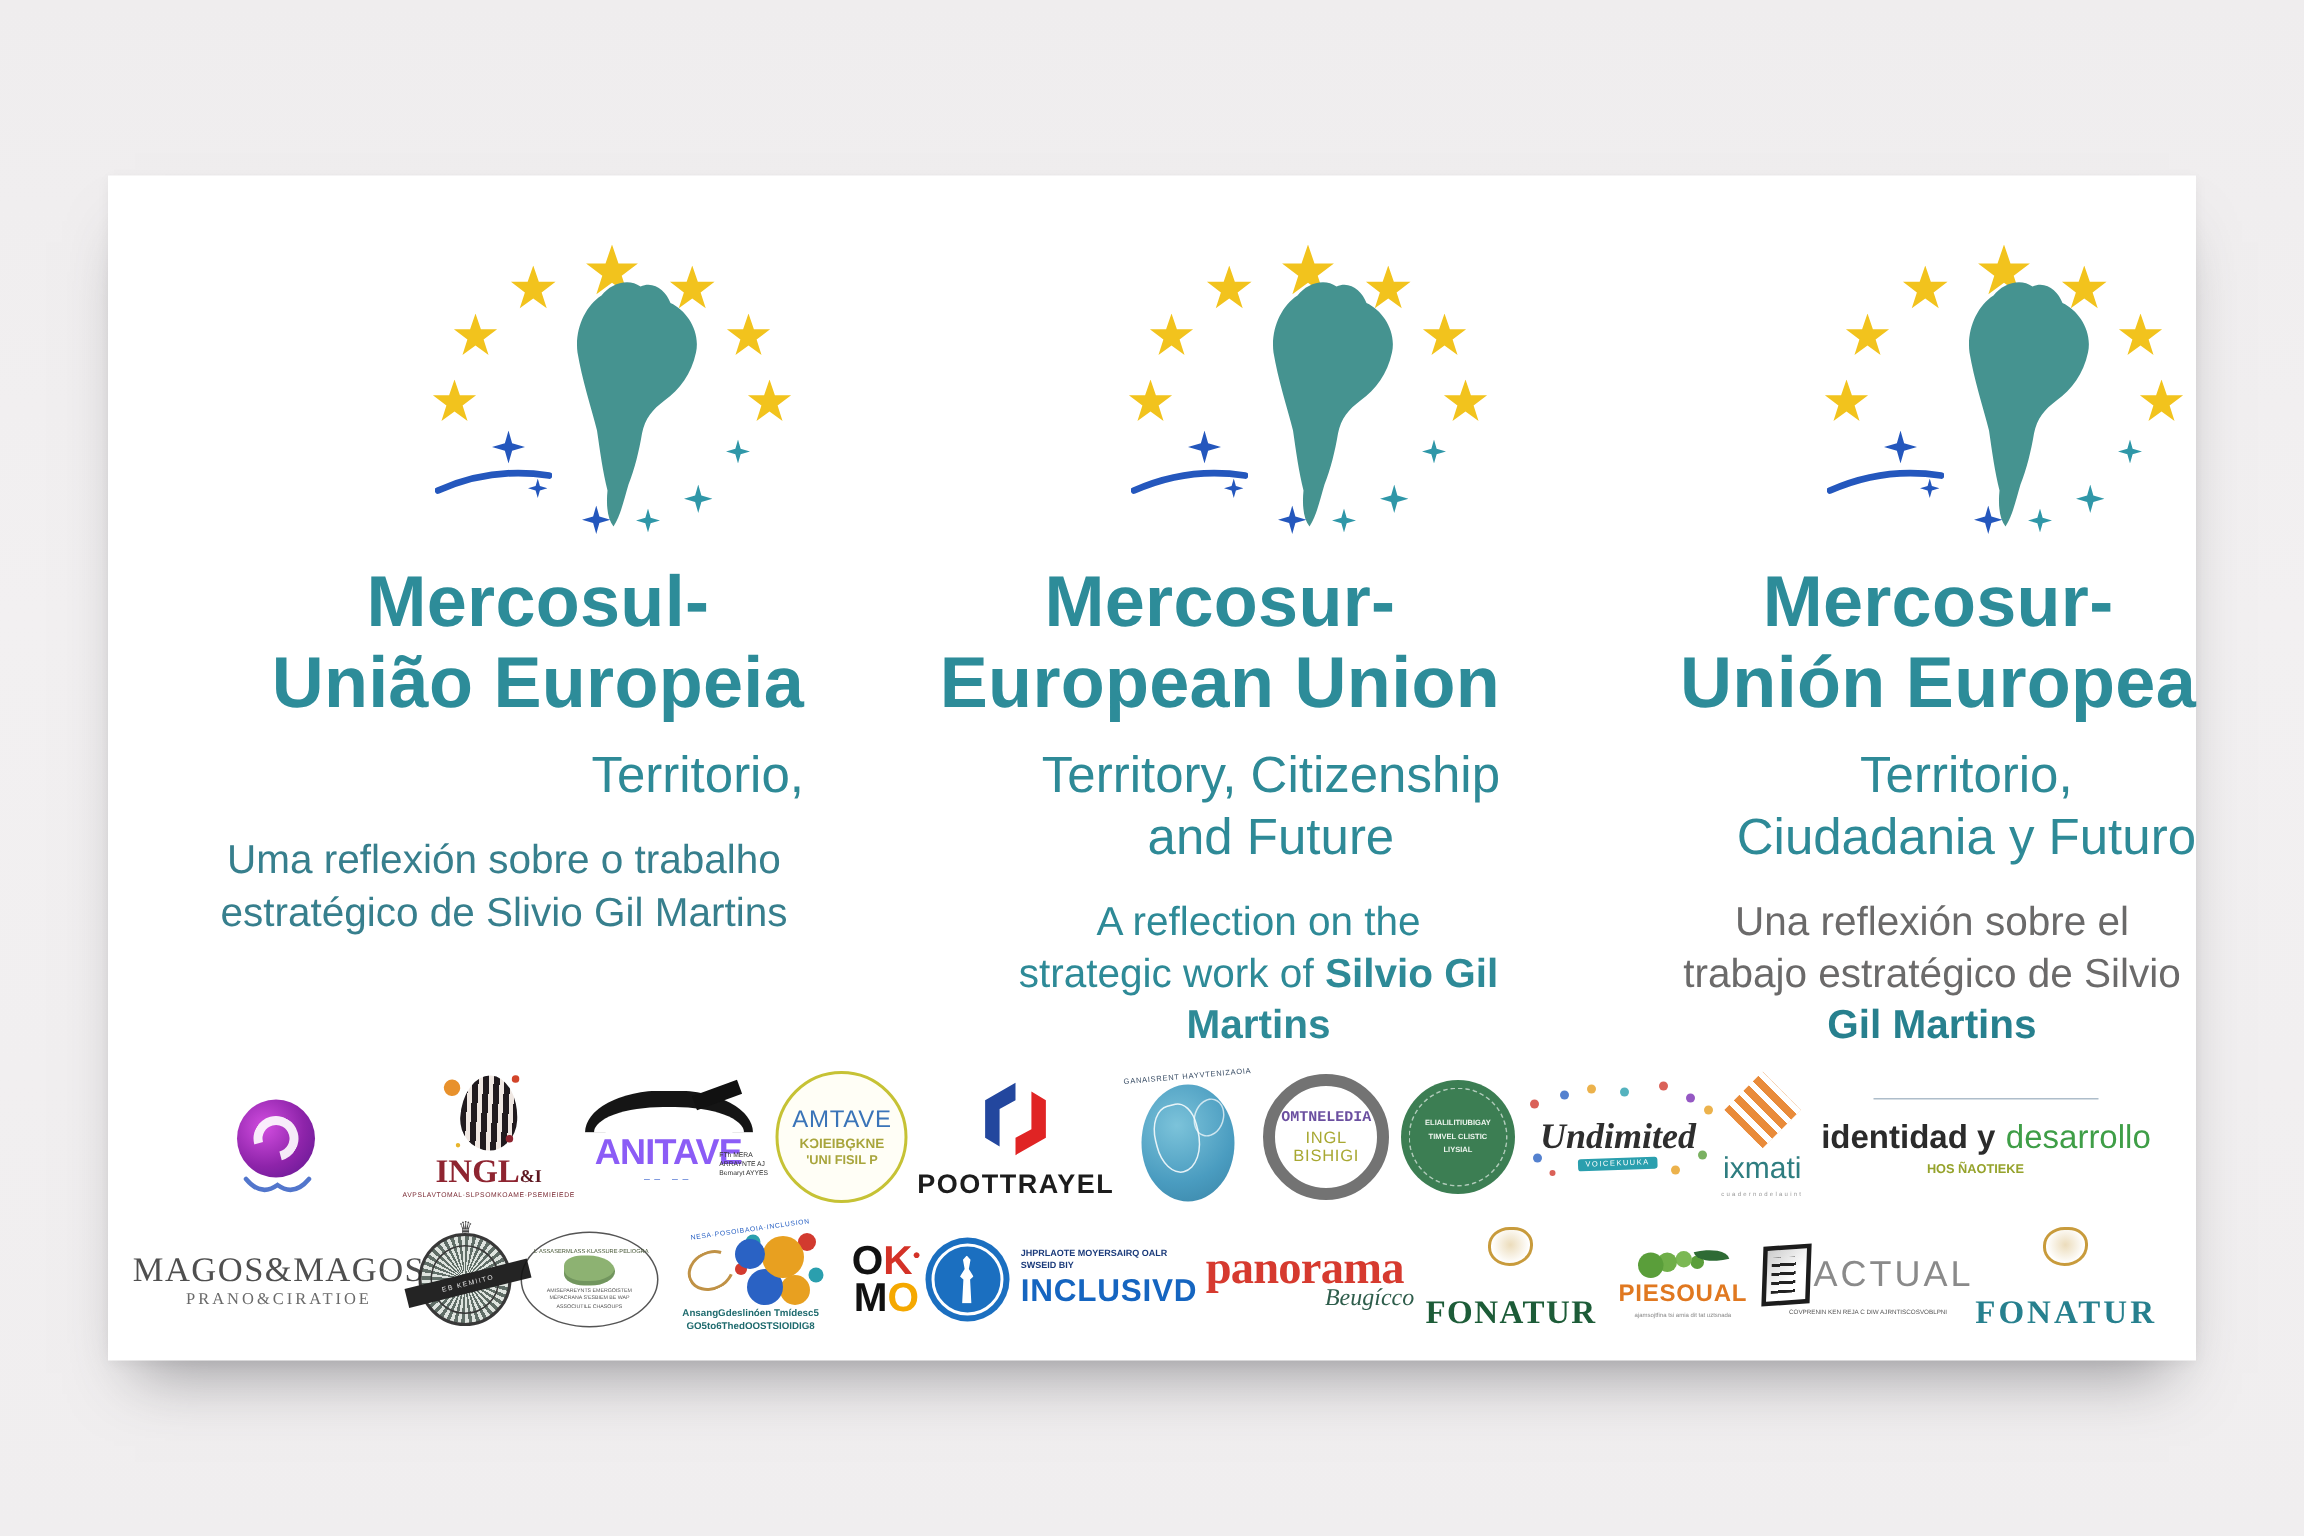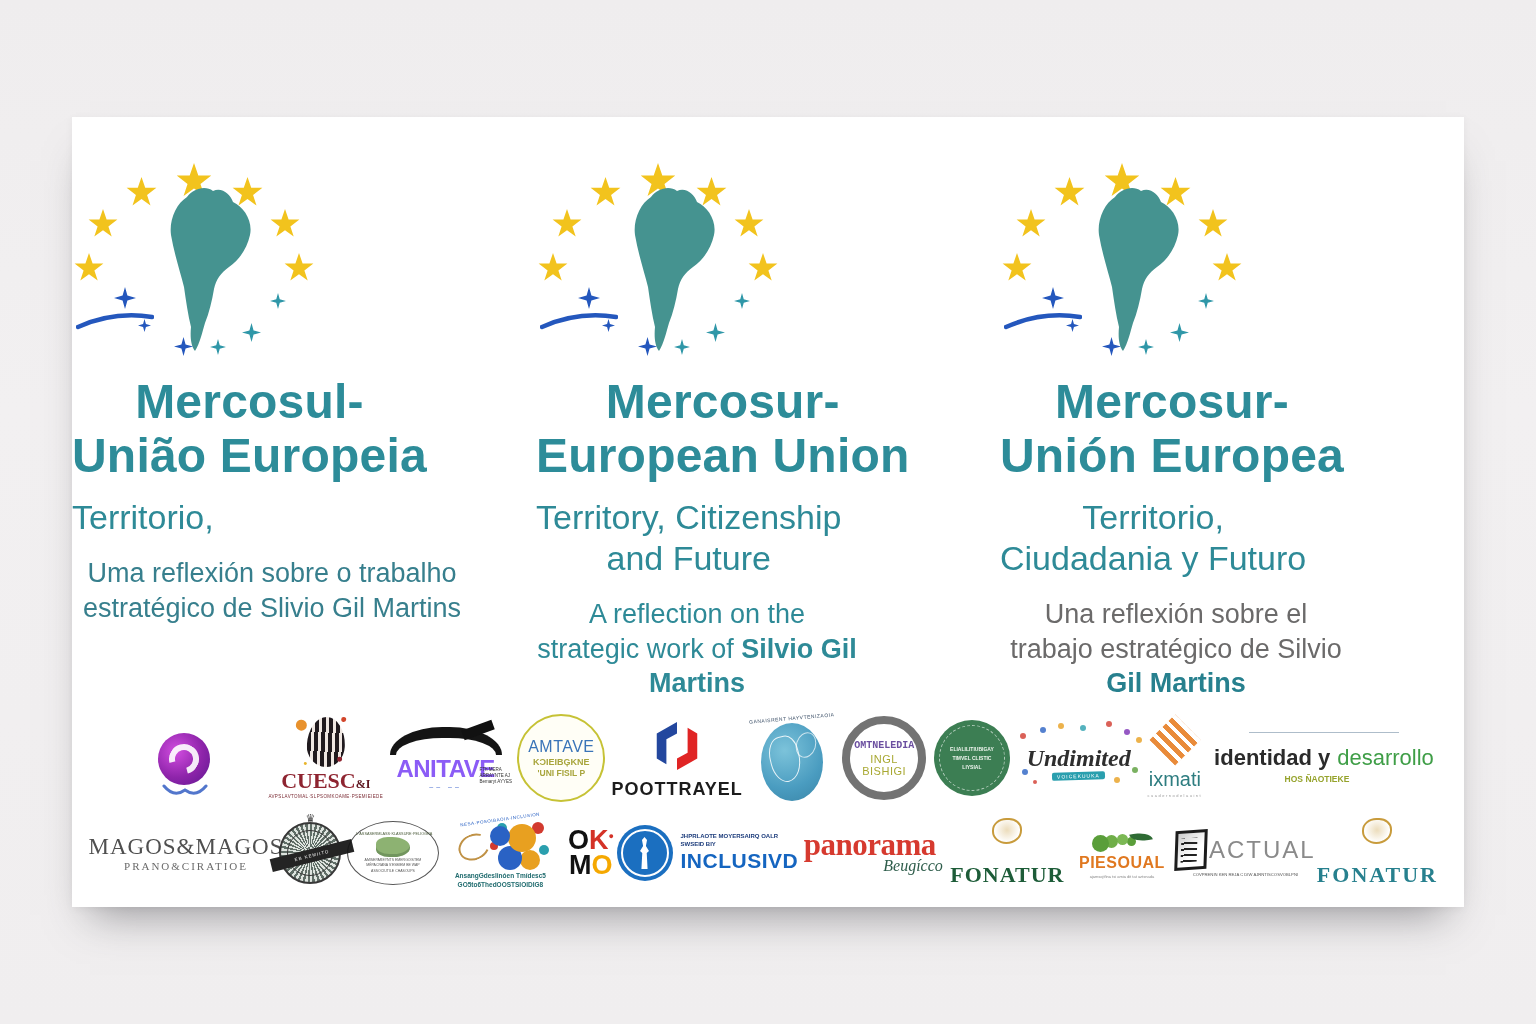--- a/index.html
+++ b/index.html
@@ -7,21 +7,21 @@
   body { font-family:"Liberation Sans", sans-serif; background:#f1eff0; }
 
   .stage { position:relative; width:1536px; height:1024px;
            background:linear-gradient(180deg,#efedee 0%,#f2f0f1 40%,#f0eeef 100%); }
   .card  { position:absolute; left:72px; top:117px; width:1392px; height:790px;
            background:#ffffff;
            box-shadow:0 26px 40px -18px rgba(70,70,75,.5), 0 2px 8px rgba(0,0,0,.05); }
 
   
   .panels { display:flex; padding-top:44px; }
-  .panel  { flex:1; display:flex; flex-direction:column; align-items:flex-start; text-align:center; }
+  .panel  { flex:1; display:flex; flex-direction:column; align-items:flex-end; text-align:center; }
 
   .logo { position:relative; width:250px; height:202px; margin-bottom:12px; flex:0 0 auto; }
   .s5 { position:absolute; background:#f2c31d;
         clip-path:polygon(50% 0%,62% 35%,98% 35%,68% 58%,79% 92%,50% 71%,21% 92%,32% 58%,2% 35%,38% 35%); }
   .s5.p1 { left:2px;   top:92px; width:30px; height:30px; }
   .s5.p2 { left:16px;  top:48px; width:30px; height:30px; }
   .s5.p3 { left:54px;  top:16px; width:31px; height:31px; }
   .s5.p4 { left:104px; top:2px;  width:36px; height:36px; }
   .s5.p5 { left:160px; top:16px; width:31px; height:31px; }
   .s5.p6 { left:198px; top:48px; width:30px; height:30px; }
@@ -314,21 +314,21 @@
       <div class="lg congreso">
         <div class="cg-icon">
           <svg class="cg-wings" viewBox="0 0 46 16">
             <path d="M2 3 Q12 15 23 7 Q34 15 44 3" fill="none" stroke="#5276cc" stroke-width="3" stroke-linecap="round"></path>
           </svg>
         </div>
       </div>
 
       <div class="lg cuesci">
         <div class="egg"></div>
-        <div class="cu-t1"><span>CUESC</span><span class="amp">&amp;I</span></div>
+        <div class="cu-t1"><span>INGL</span><span class="amp">&amp;I</span></div>
         <div class="cu-sub">AVPSLAVTOMAL·SLPSOMKOAME·PSEMIEIEDE</div>
       </div>
 
       <div class="lg anitave">
         <div class="anv-arc">
             <div class="anv-flag"></div>
           </div>
         <div class="anv-t1">ANITAVE</div>
         <div class="anv-side">FTh MERA ARRAYNTE AJ Bemaryt AYYES</div>
         <div class="anv-dash">‒‒ ‒‒</div>

